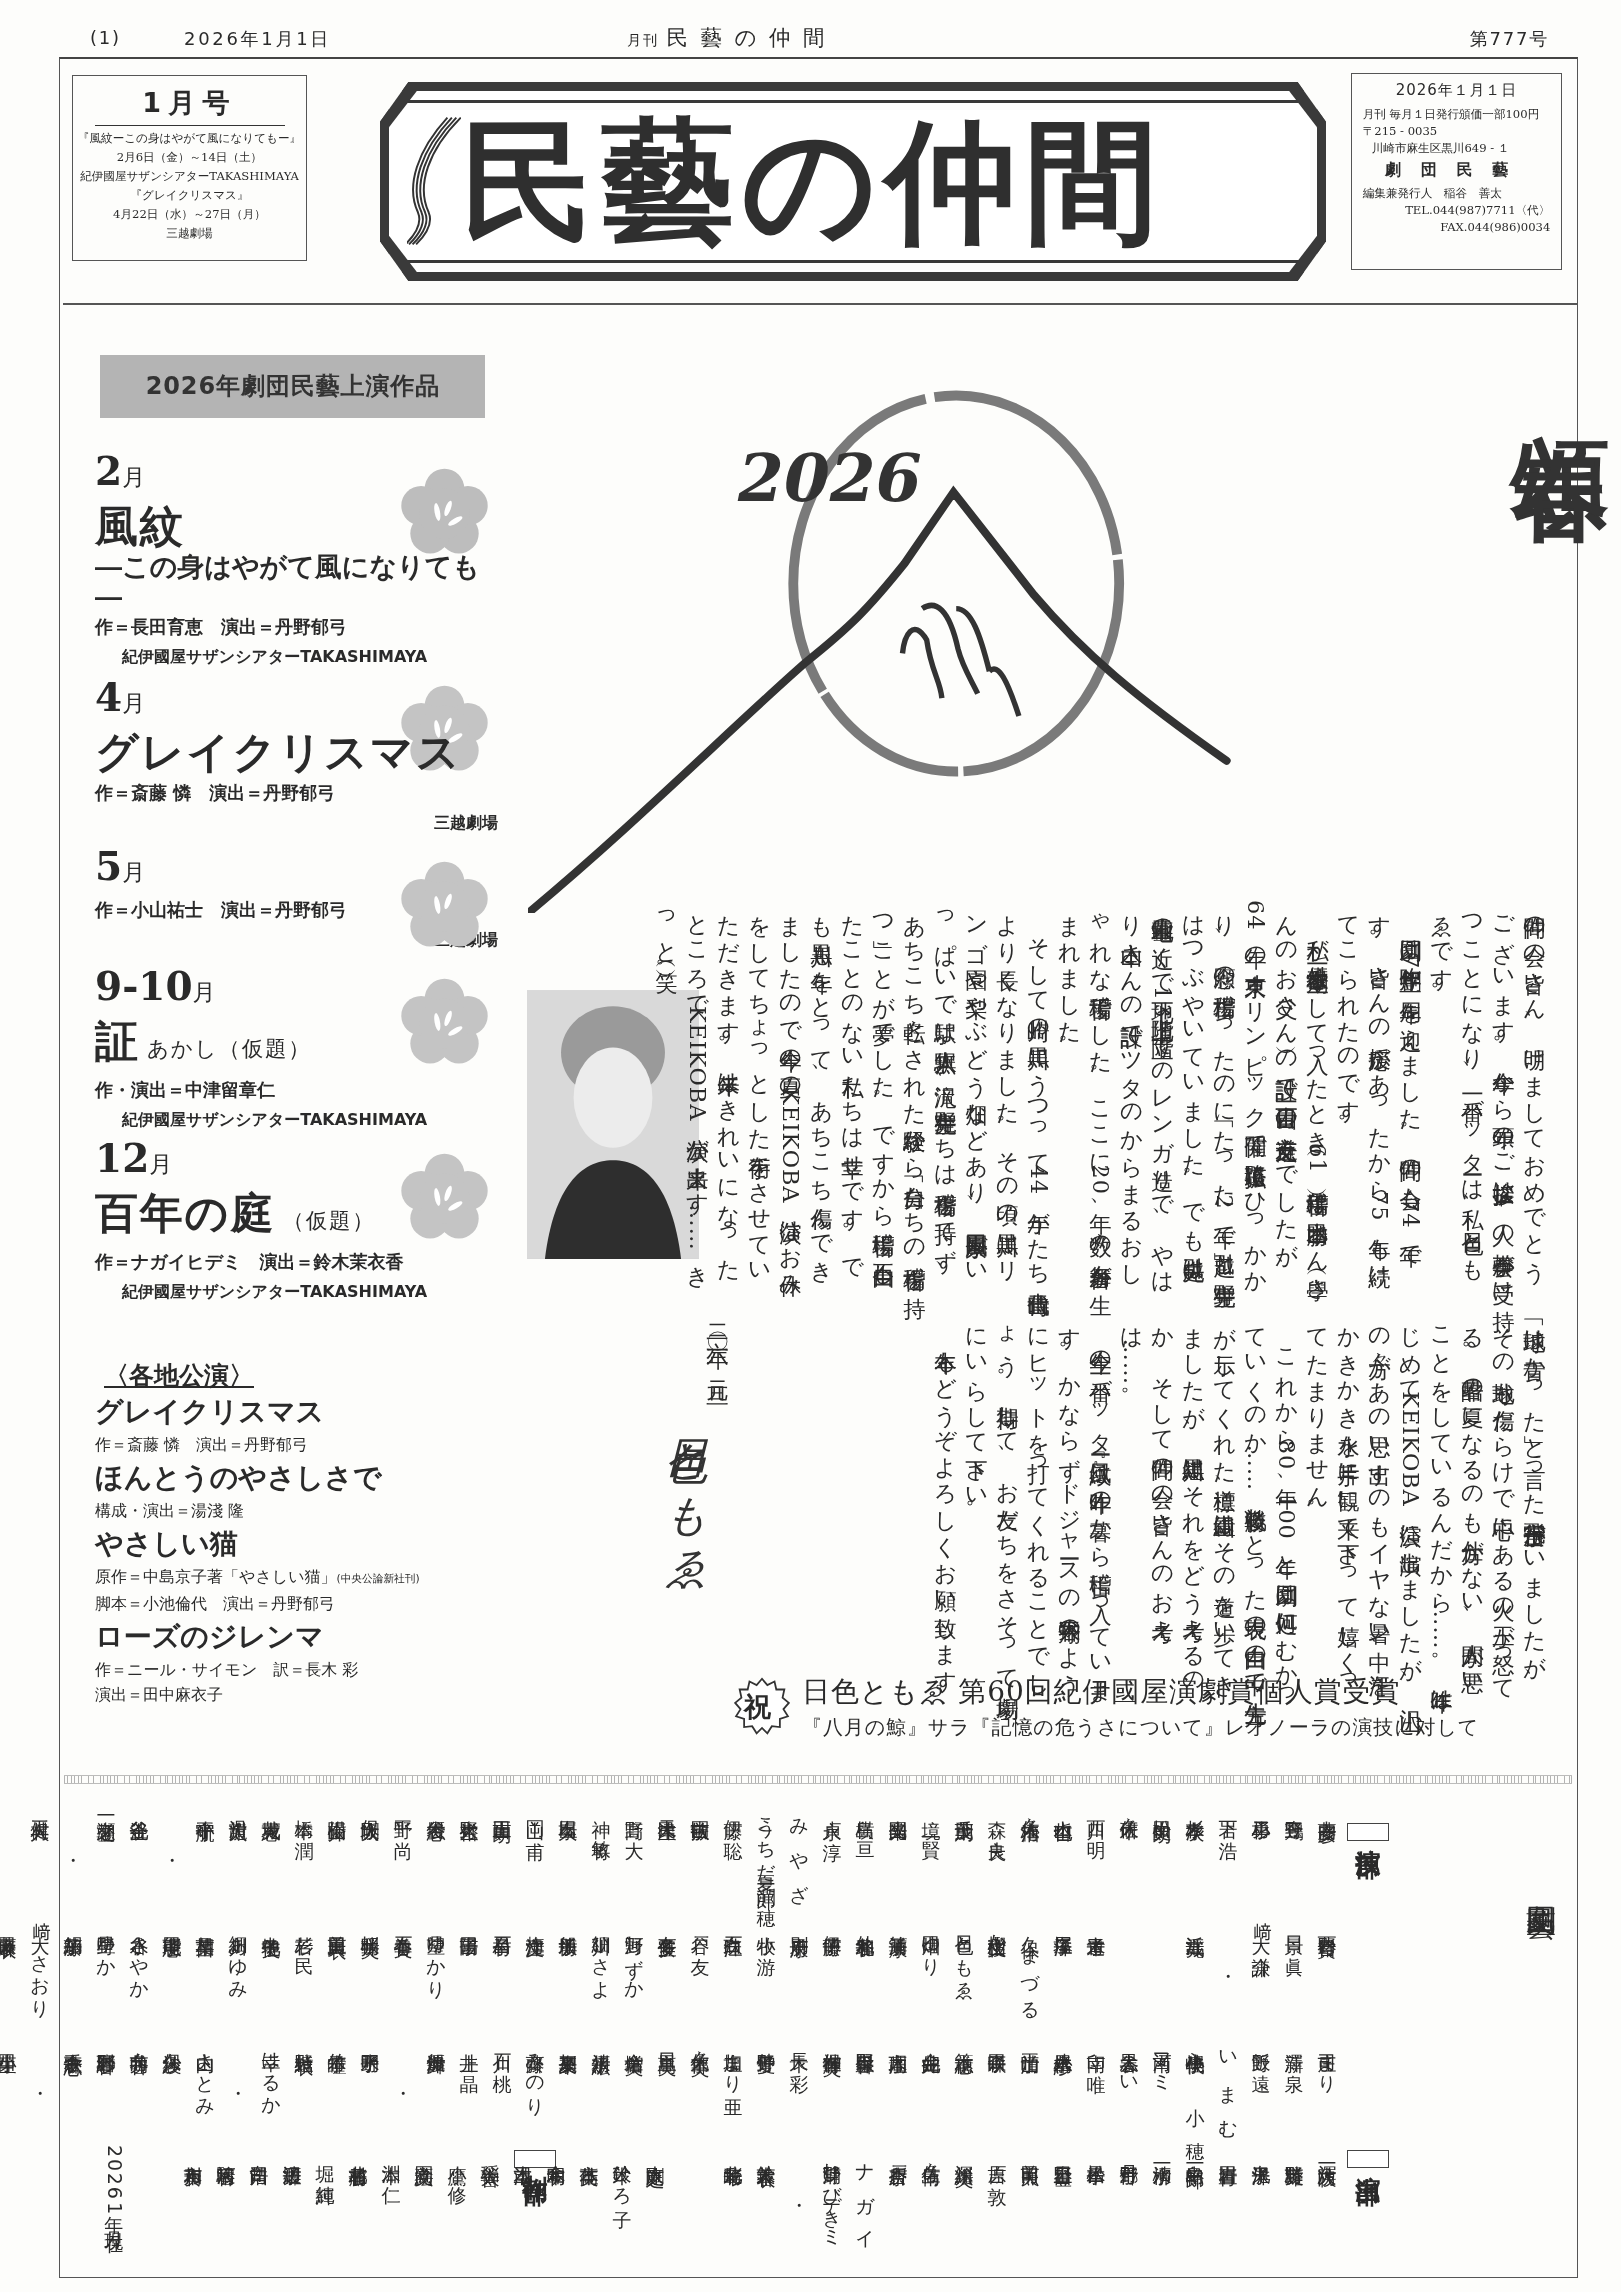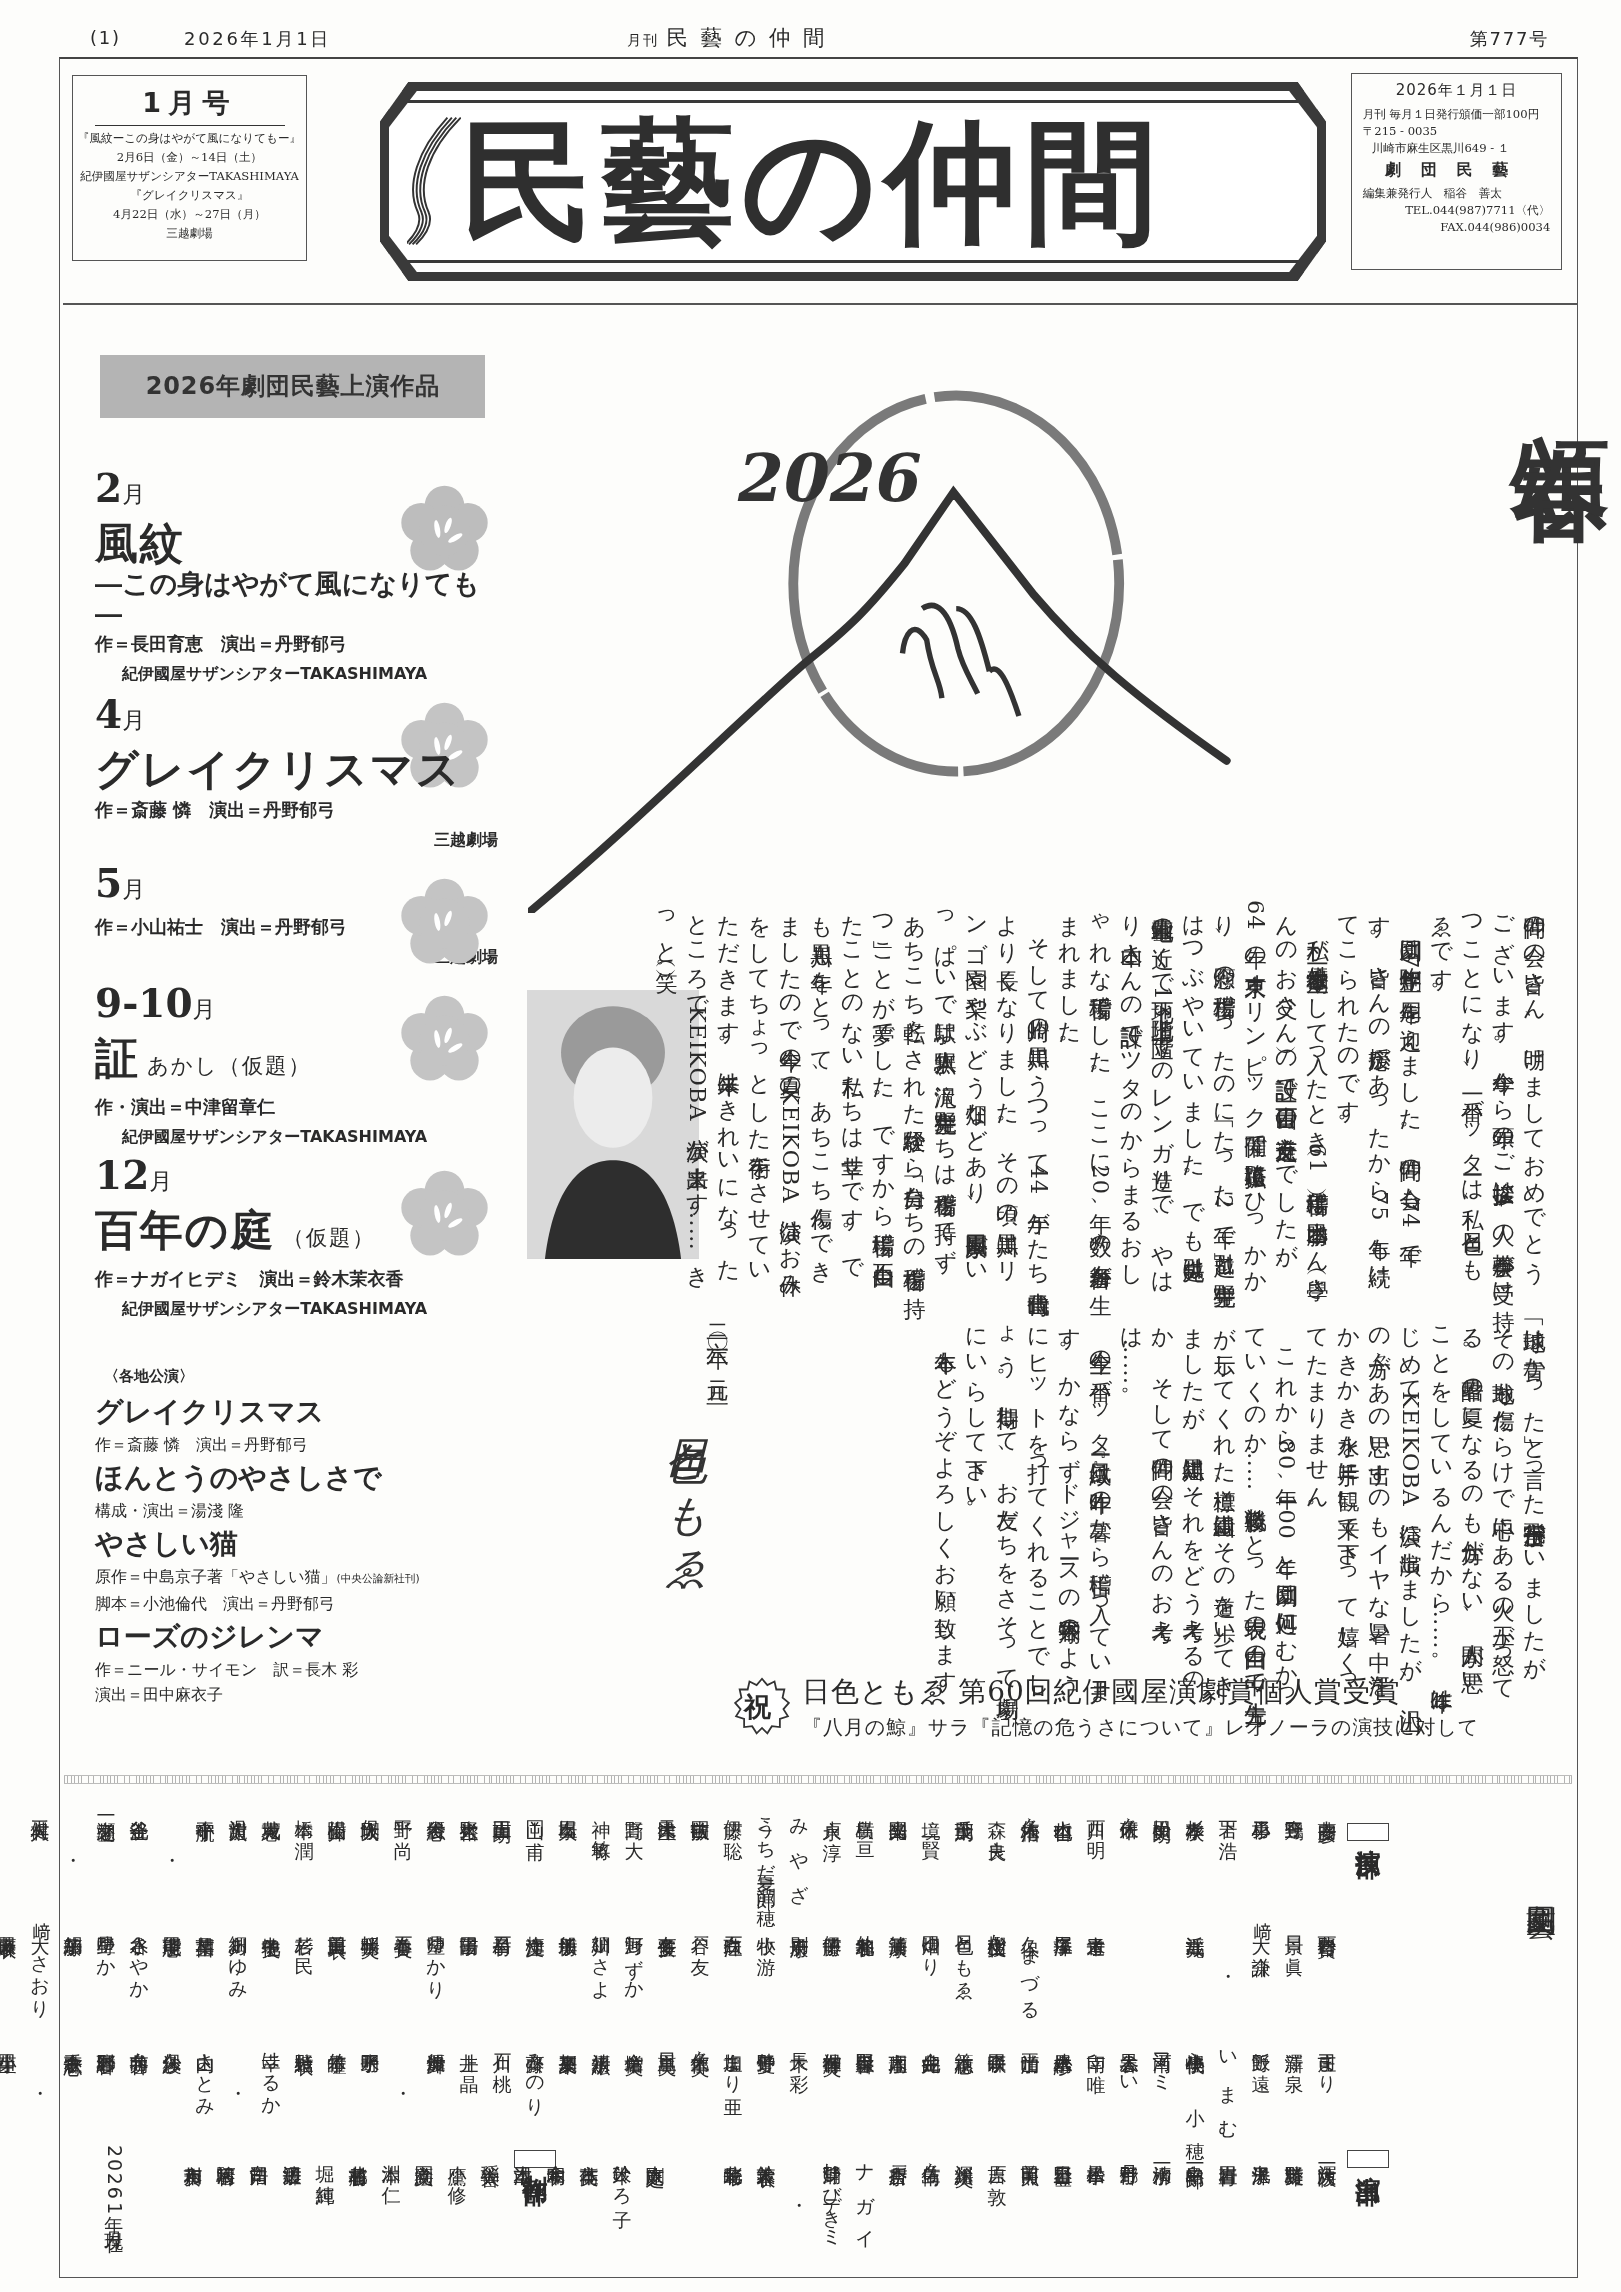--- a/index.html
+++ b/index.html
@@ -43,21 +43,21 @@
   .entry .mo small { font-size: 23px; font-weight: normal; }
   .entry .ttl { font-family: "DejaVu Serif", serif; font-weight: bold; font-size: 43px; line-height: 52px; letter-spacing: 1.8px; }
   .entry .ttl small { font-size: 21.5px; font-weight: normal; margin-left: 7.2px; }
   .entry .sub { font-family: Liberation Sans, sans-serif; font-size: 27px; font-weight: bold; line-height: 30px; }
   .entry .cred { font-size: 18px; line-height: 30px; font-weight: bold; }
   .entry .venue { font-size: 16px; line-height: 29px; font-weight: bold; padding-left: 27px; }
   .entry .venue.right { text-align: right; padding-left: 0; padding-right: 0; }
   .plum { position: absolute; right: 7.2px; width: 93px; height: 90px; }
 
   .tour { position: absolute; left: 95px; top: 1361px; width: 403px; }
-  .tour .hdr { font-size: 15px; font-weight: bold; line-height: 30px; padding-left: 9px; }
+  .tour .hdr { font-size: 25px; font-weight: bold; line-height: 30px; padding-left: 9px; text-decoration: underline; }
   .tour .t { font-family: "DejaVu Serif", serif; font-weight: bold; font-size: 28px; line-height: 41px; }
   .tour .c { font-size: 16px; line-height: 25px; }
   .tour .c small { font-size: 10.7px; }
 
   
   .art { position: absolute; left: 528px; top: 340px; width: 1057px; height: 573px; }
 
   
   .greeting { position: absolute; left: 708px; top: 900px; width: 842px; height: 743px; }
   .vcol { writing-mode: vertical-rl; font-family: "DejaVu Serif", serif; font-size: 22.4px; line-height: 31px; letter-spacing: 0.9px; position: absolute; }
@@ -131,21 +131,21 @@
   <div class="org">劇団民藝</div>
   <p>編集兼発行人　稲谷　善太</p>
   <p class="ctr">TEL.044(987)7711〈代〉</p>
   <p class="ctr">FAX.044(986)0034</p>
 </div>
 <div class="mast-rule"></div>
 
 <div class="prog">
   <div class="banner">2026年劇団民藝上演作品</div>
 
-  <div class="entry" style="margin-top:48px">
+  <div class="entry" style="margin-top:31px">
     <svg class="plum" style="top:18px" viewBox="0 0 100 100">
         <g fill="#bdbdbd">
           <circle cx="50" cy="24" r="22"></circle>
           <circle cx="76" cy="43" r="22"></circle>
           <circle cx="66" cy="74" r="22"></circle>
           <circle cx="34" cy="74" r="22"></circle>
           <circle cx="24" cy="43" r="22"></circle>
           <circle cx="50" cy="52" r="28"></circle>
         </g>
         <g fill="#fff">

